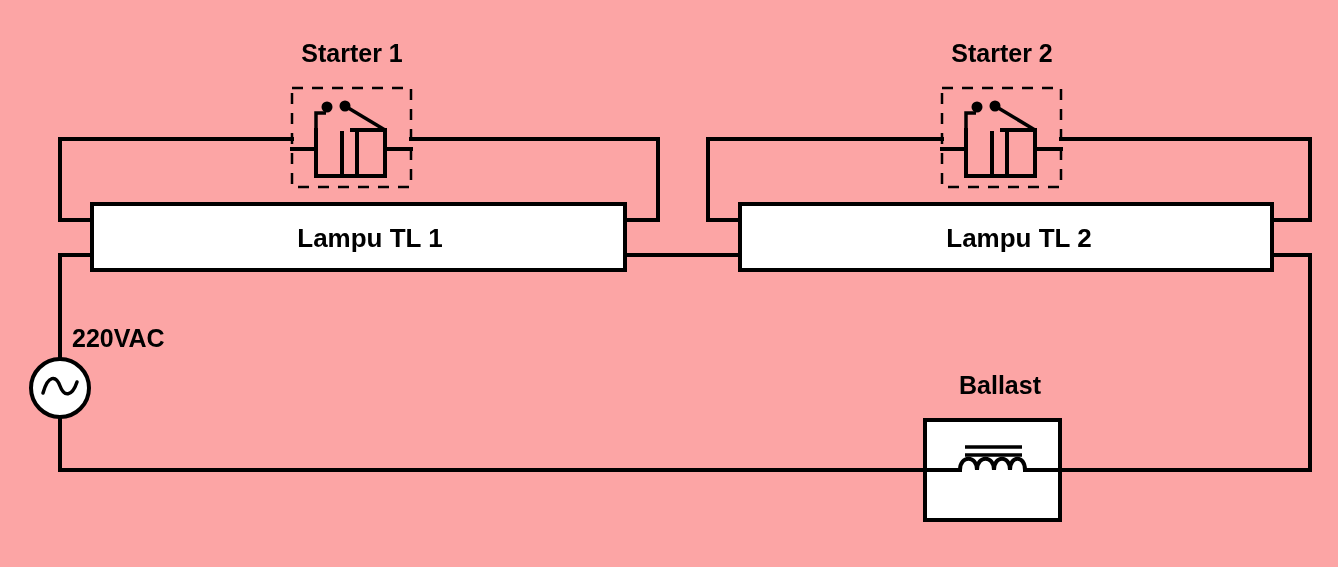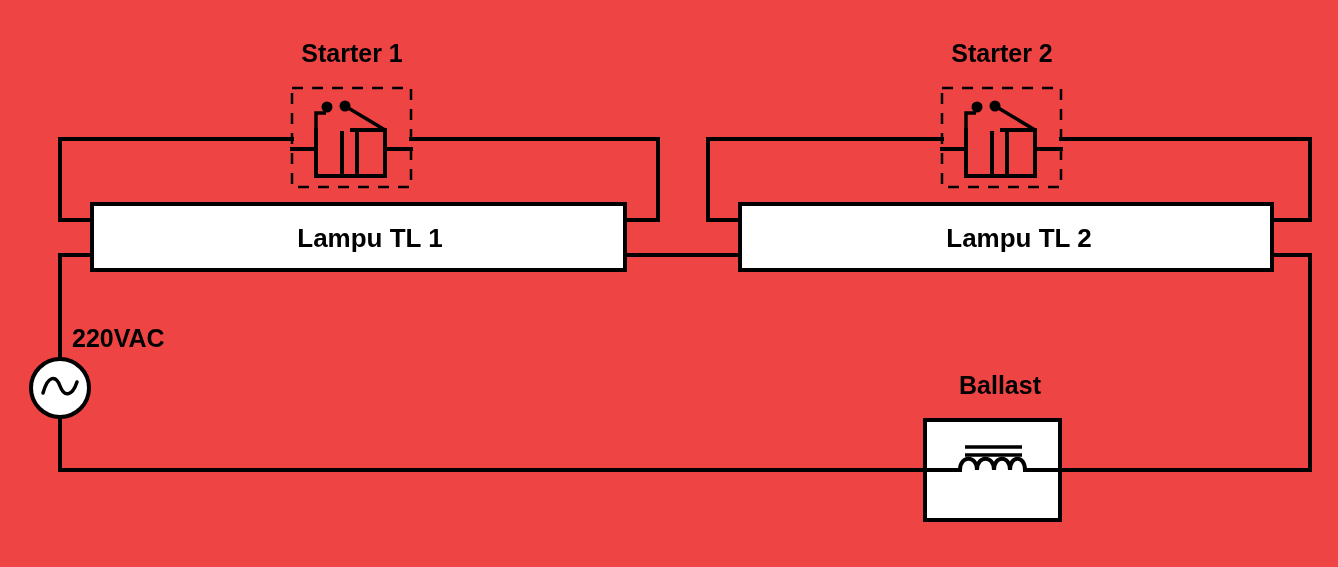--- a/index.html
+++ b/index.html
@@ -10,21 +10,21 @@
   body {
     width: 1338px;
     height: 567px;
     overflow: hidden;
     font-family: "Liberation Sans", sans-serif;
   }
   #diagram-root {
     position: relative;
     width: 1338px;
     height: 567px;
-    background: #ef4444;
+    background: #fca5a5;
   }
   svg.circuit {
     display: block;
     width: 1338px;
     height: 567px;
   }
   .wire {
     stroke: #000000;
     stroke-width: 4;
     fill: none;

